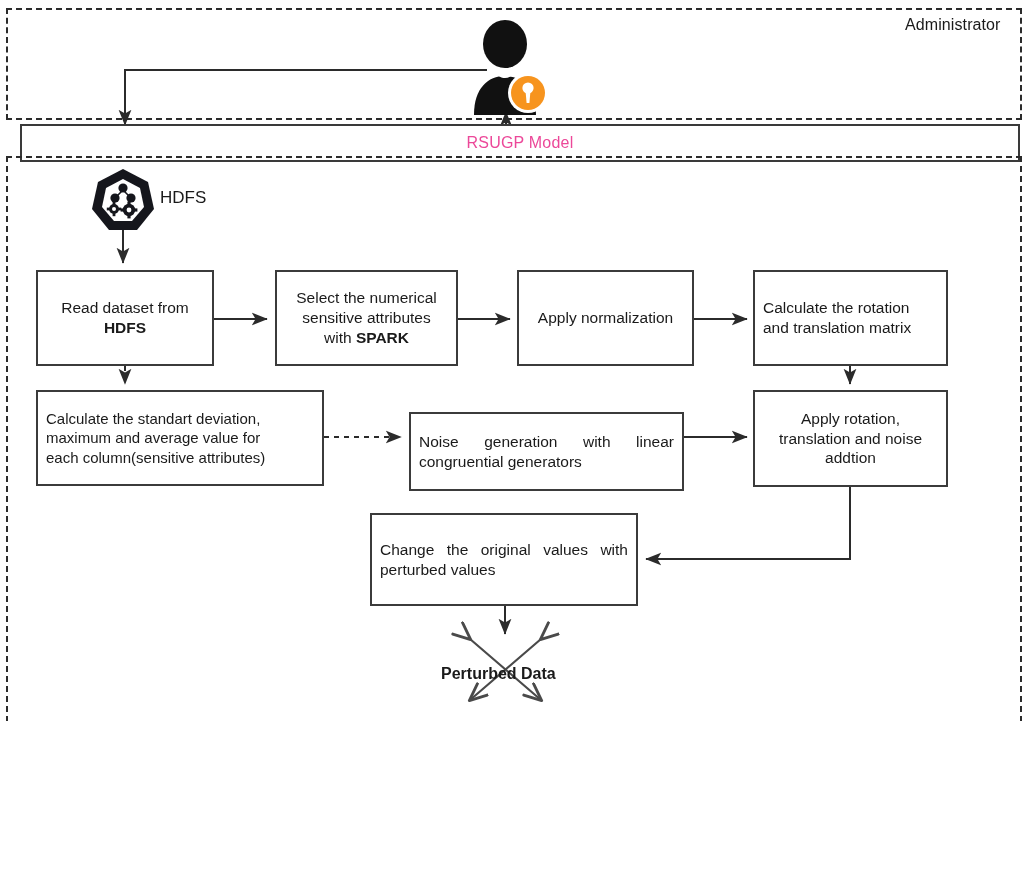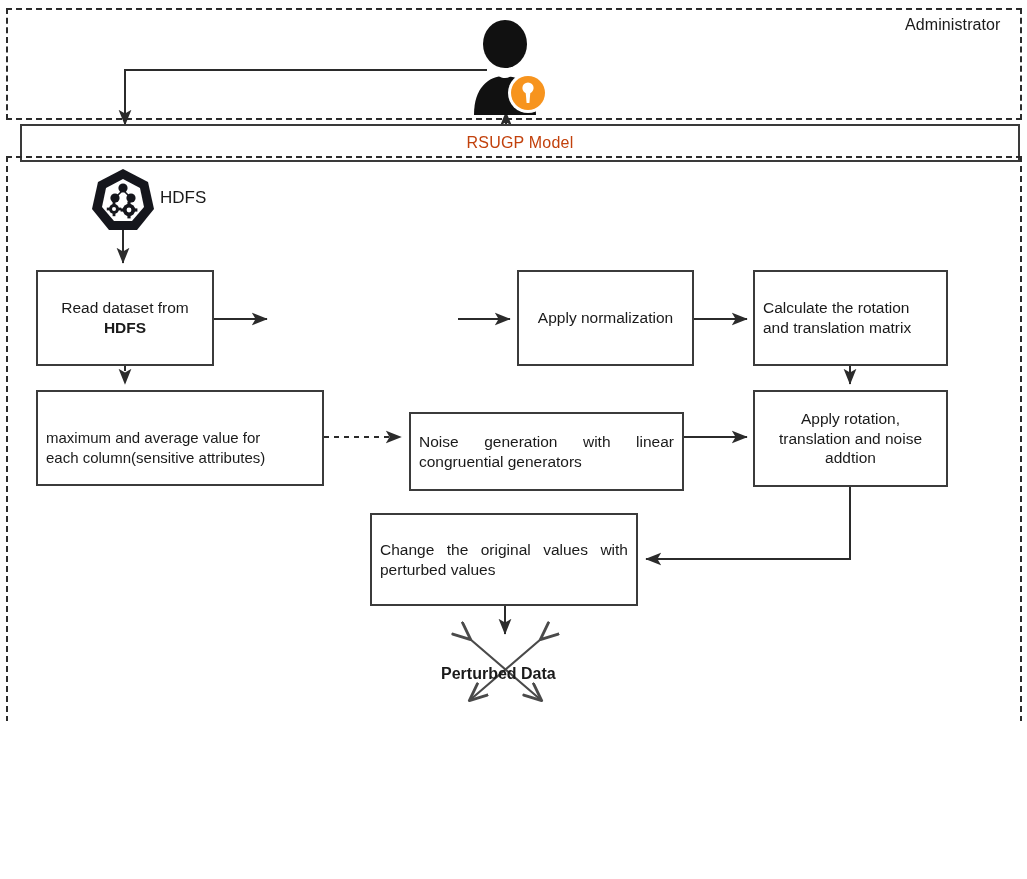--- a/index.html
+++ b/index.html
@@ -40,21 +40,21 @@
     position:absolute;
     border:2px solid #3a3a3a;
     box-sizing:border-box;
     background:#ffffff;
     display:flex;
     align-items:center;
     justify-content:center;
   }
   .band-label{
     font-size:16px;
-    color:#c2410c;
+    color:#ec4899;
     letter-spacing:0.2px;
   }
   
   .pbox{
     position:absolute;
     border:2px solid #3b3b3b;
     box-sizing:border-box;
     background:#ffffff;
     display:flex;
     align-items:center;
@@ -213,35 +213,42 @@
   </div>
   <div class="flabel" style="left:160px; top:188px; font-size:17px;">HDFS</div>
 
   <div class="pbox" style="left:36px; top:270px; width:178px; height:96px;">
     <div class="ptext center">
       <span>Read dataset from</span><br>
       <b>HDFS</b>
     </div>
   </div>
 
+  <div class="pbox" style="left:275px; top:270px; width:183px; height:96px;">
+    <div class="ptext center">
+      <span>Select the numerical</span><br>
+      <span>sensitive attributes</span><br>
+      <span>with </span><b>SPARK</b>
+    </div>
+  </div>
 
   <div class="pbox" style="left:517px; top:270px; width:177px; height:96px;">
     <div class="ptext center">Apply normalization</div>
   </div>
 
   <div class="pbox" style="left:753px; top:270px; width:195px; height:96px;">
     <div class="ptext">
       <span>Calculate the rotation</span><br>
       <span>and translation matrix</span>
     </div>
   </div>
 
   <div class="pbox" style="left:36px; top:390px; width:288px; height:96px;">
     <div class="ptext" style="font-size:15px;">
-      <br>
+      <span>Calculate the standart deviation,</span><br>
       <span>maximum and average value for</span><br>
       <span>each column(sensitive attributes)</span>
     </div>
   </div>
 
   <div class="pbox" style="left:409px; top:412px; width:275px; height:79px; align-items:center;">
     <div class="ptext justify">Noise generation with linear congruential generators</div>
   </div>
 
   <div class="pbox" style="left:753px; top:390px; width:195px; height:97px;">

